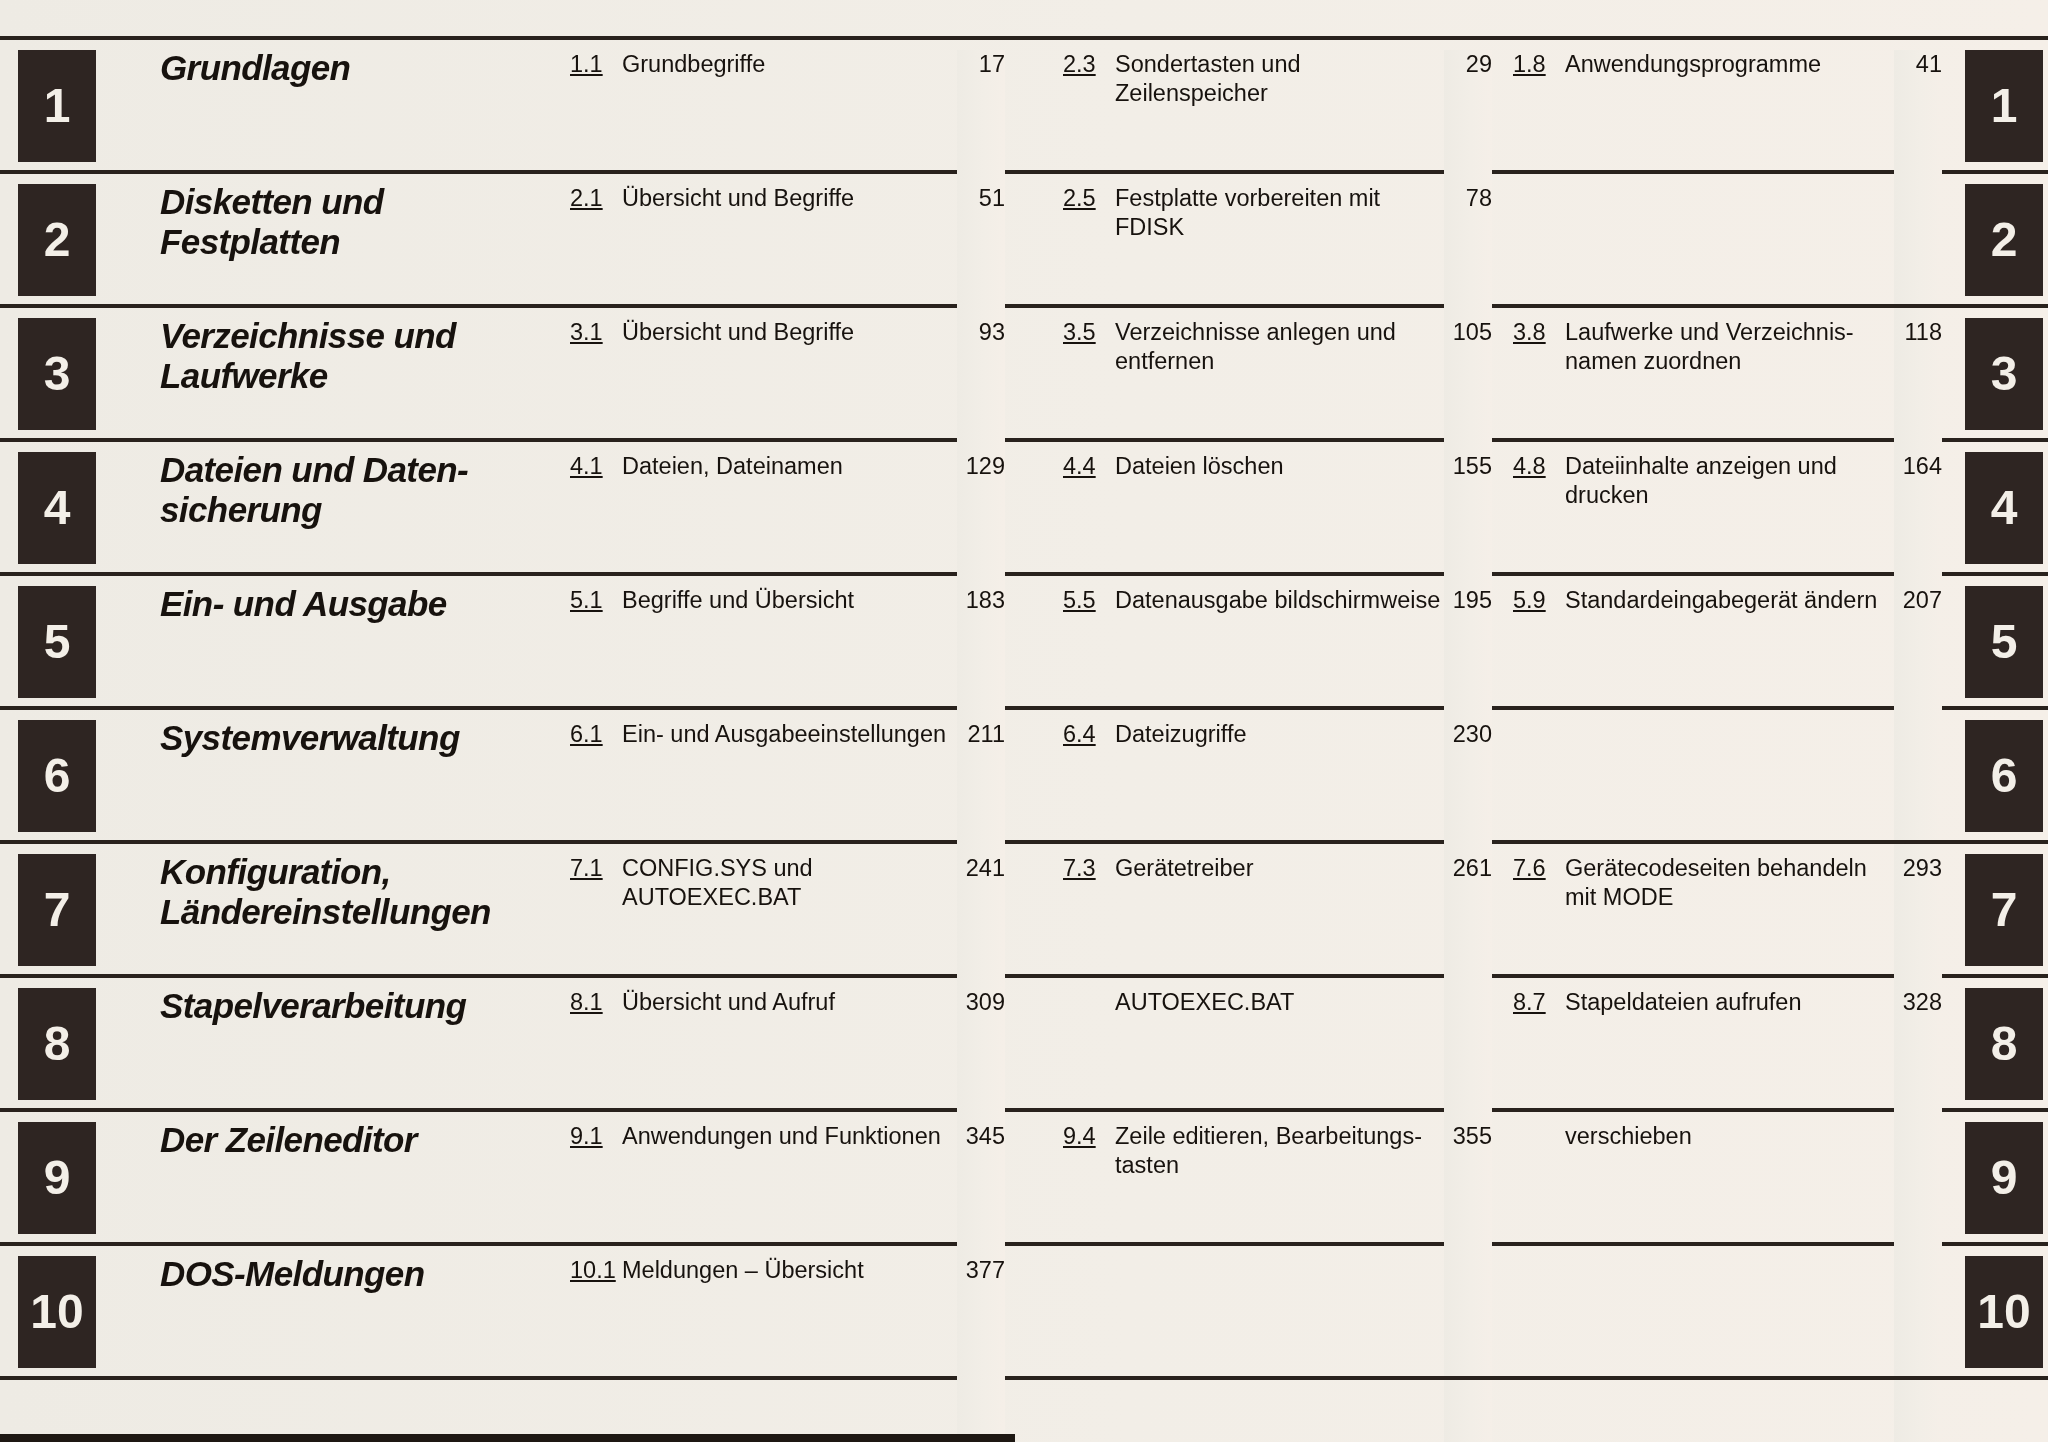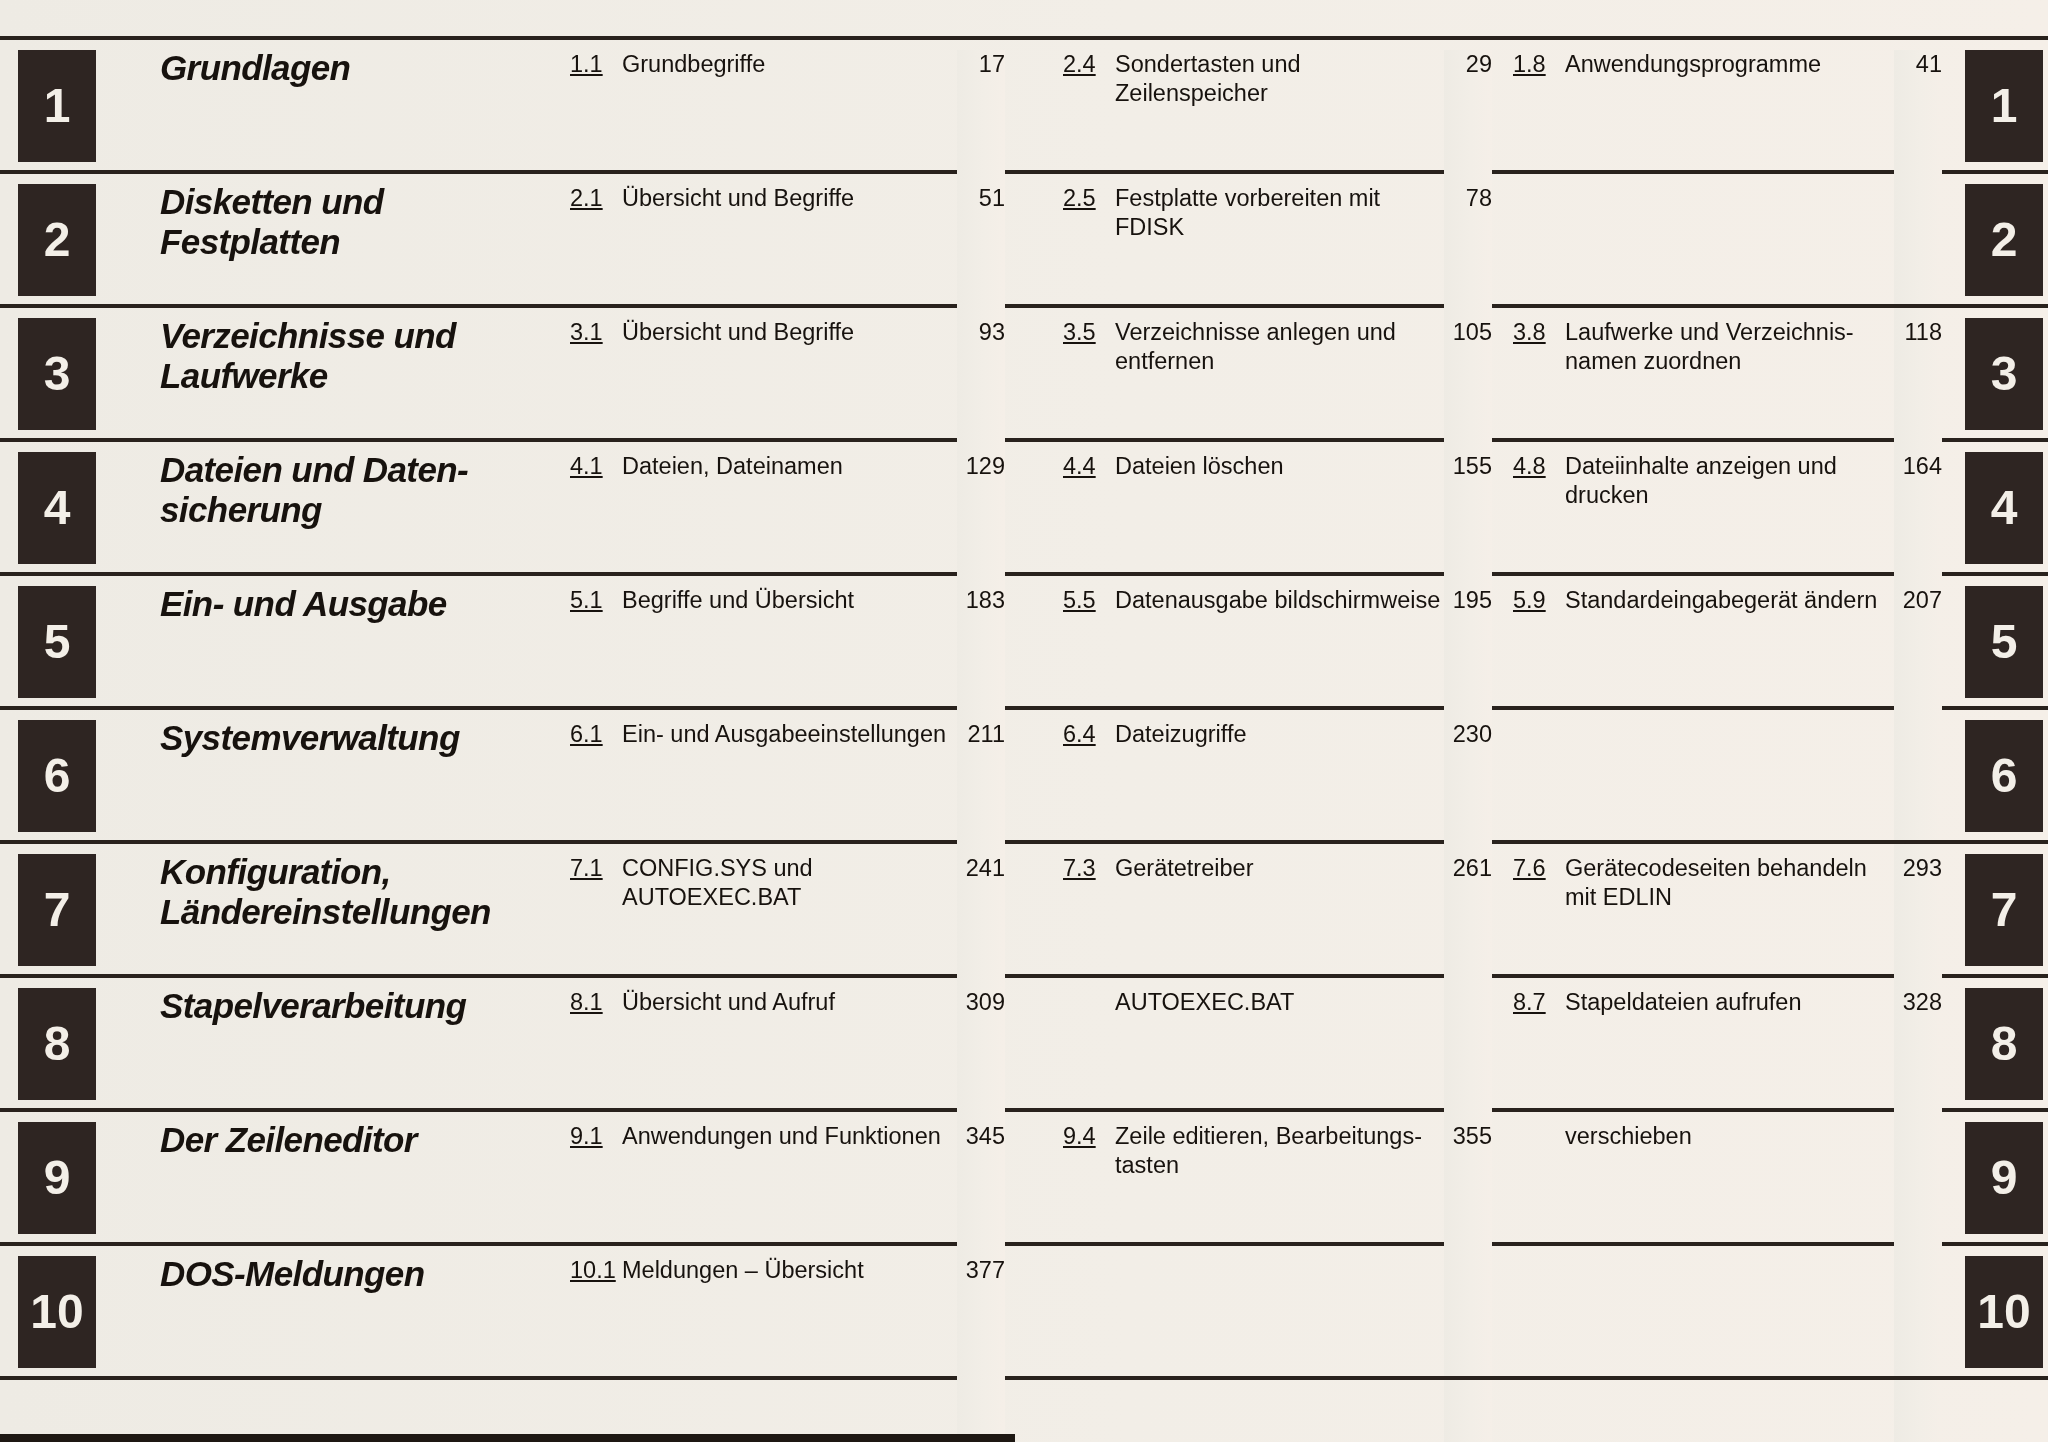--- a/index.html
+++ b/index.html
@@ -78,21 +78,21 @@
           <div class="entry">
             <div class="num">1.1</div>
             <div class="lines">
               <div>Grundbegriffe</div>
             </div>
             <div class="page">17</div>
           </div>
         </div>
         <div class="entries c2">
           <div class="entry">
-            <div class="num">2.4</div>
+            <div class="num">2.3</div>
             <div class="lines">
               <div>Sondertasten und Zeilenspeicher</div>
             </div>
             <div class="page">29</div>
           </div>
         </div>
         <div class="entries c3">
           <div class="entry">
             <div class="num">1.8</div>
             <div class="lines">
@@ -310,21 +310,21 @@
               <div>Gerätetreiber</div>
             </div>
             <div class="page">261</div>
           </div>
         </div>
         <div class="entries c3">
           <div class="entry">
             <div class="num">7.6</div>
             <div class="lines">
               <div>Gerätecodeseiten behandeln</div>
-              <div>mit EDLIN</div>
+              <div>mit MODE</div>
             </div>
             <div class="page">293</div>
           </div>
         </div>
         <div class="tab right">
           <div>7</div>
         </div>
       </div>
       <div class="chapter-row">
         <div class="tab left">

